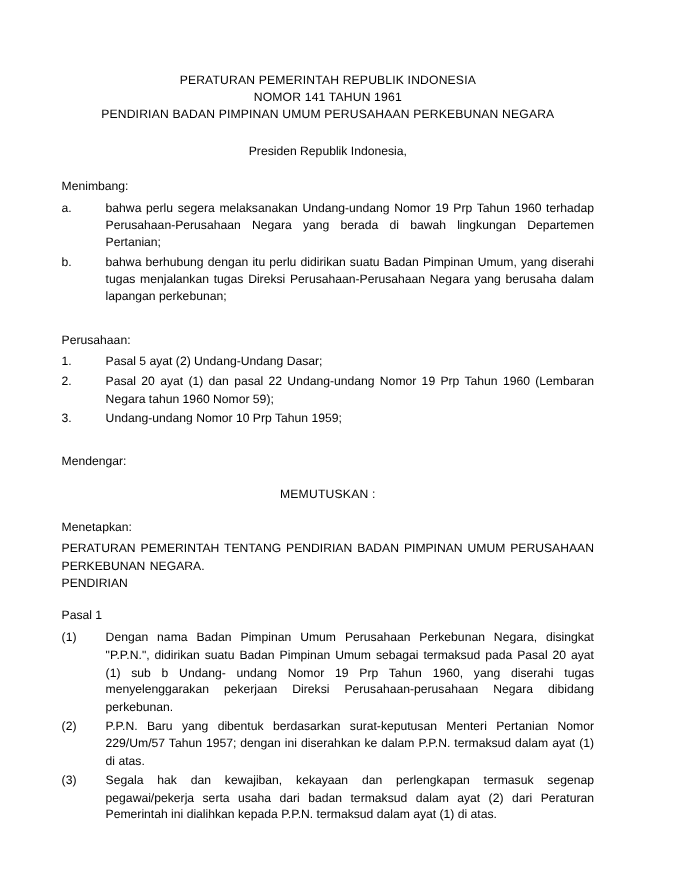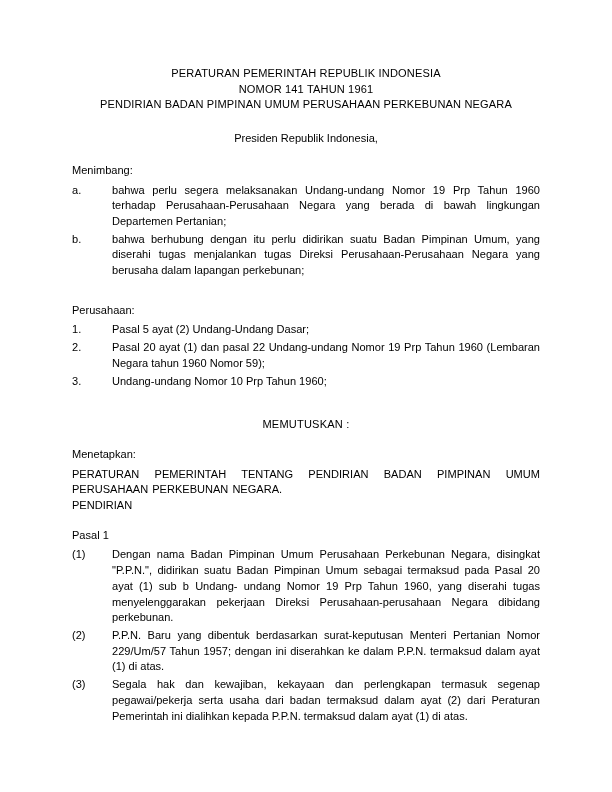--- a/index.html
+++ b/index.html
@@ -13,21 +13,21 @@
     font-family: "Liberation Sans", sans-serif;
     color: #000000;
     font-size: 8.3pt;
     line-height: 1.42;
   }
   .page {
     position: relative;
     width: 612px;
     height: 792px;
     box-sizing: border-box;
-    padding: 66px 72px 40px 72px;
+    padding: 66px 72px 40px 56px;
   }
   .title-block {
     text-align: center;
     margin-bottom: 18px;
   }
   .title-line {
     display: block;
     letter-spacing: 0.15px;
   }
   .presiden {
@@ -119,26 +119,27 @@
     <div class="row num">
       <div class="marker">1.</div>
       <div class="body">Pasal 5 ayat (2) Undang-Undang Dasar;</div>
     </div>
     <div class="row num">
       <div class="marker">2.</div>
       <div class="body">Pasal 20 ayat (1) dan pasal 22 Undang-undang Nomor 19 Prp Tahun 1960 (Lembaran Negara tahun 1960 Nomor 59);</div>
     </div>
     <div class="row num">
       <div class="marker">3.</div>
-      <div class="body">Undang-undang Nomor 10 Prp Tahun 1960;</div>
+      <div class="body">Undang-undang Nomor 10 Prp Tahun 1959;</div>
     </div>
   </div>
 
   <div class="gap-md"></div>
 
+  <div class="section-label">Mendengar:</div>
 
   <div class="memutuskan">MEMUTUSKAN :</div>
 
   <div class="section-label">Menetapkan:</div>
   <div class="menetapkan-body">PERATURAN PEMERINTAH TENTANG PENDIRIAN BADAN PIMPINAN UMUM PERUSAHAAN PERKEBUNAN NEGARA.</div>
 
   <div class="bab-sub">PENDIRIAN</div>
 
   <div class="pasal-head">Pasal 1</div>
 

